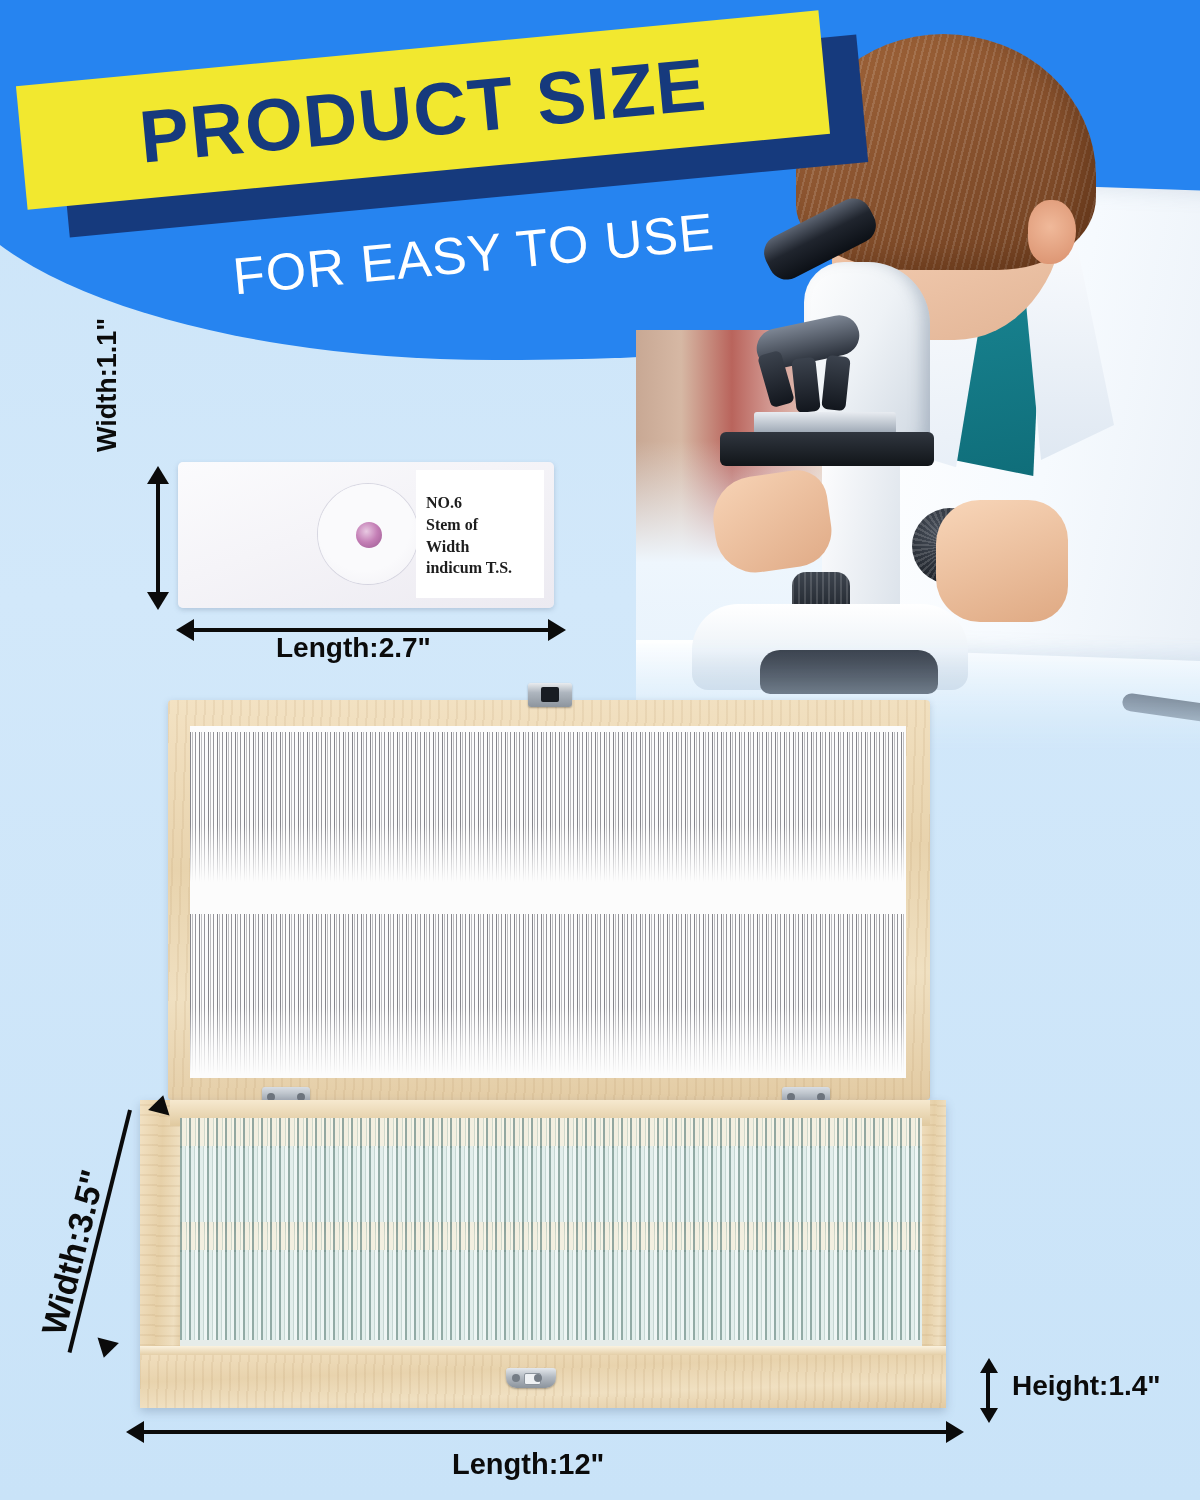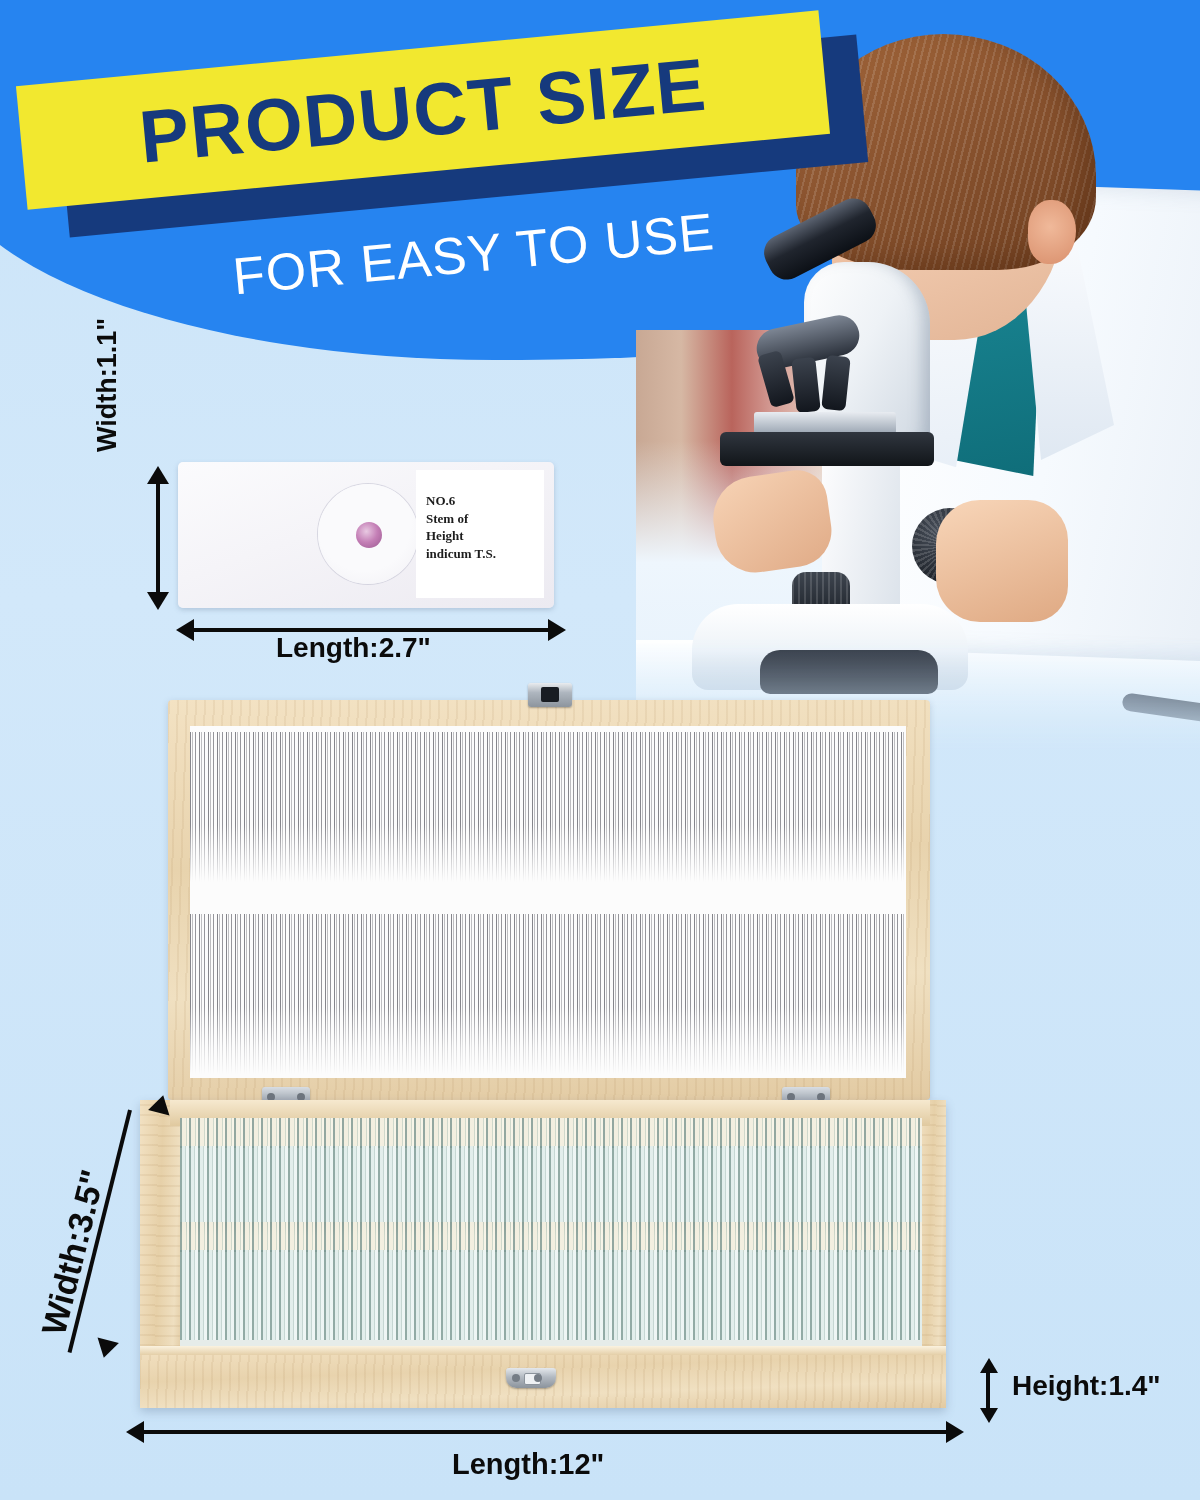--- a/index.html
+++ b/index.html
@@ -170,21 +170,21 @@
     position:absolute;left:178px;top:60px;width:26px;height:26px;border-radius:50%;
     background:radial-gradient(circle at 40% 36%,#e8c9e2 0%,#c47fb6 48%,#9a5890 100%);
   }
   .slide-label{
     position:absolute;right:10px;top:8px;width:128px;height:128px;
     background:#ffffff;
     padding:22px 0 0 10px;box-sizing:border-box;
   }
   .slide-label span{
     display:block;font-family:"Liberation Serif", serif;
-    font-size:13px;font-weight:bold;color:#1d1d1d;line-height:1.36;
+    font-size:16px;font-weight:bold;color:#1d1d1d;line-height:1.36;
   }
 
   
   .dim-label{position:absolute;font-weight:bold;color:#0b0b0b;white-space:nowrap;}
 
   .lbl-slide-width{left:92px;top:452px;font-size:27px;
     transform:rotate(-90deg);transform-origin:left top;}
   .lbl-slide-length{left:276px;top:632px;font-size:28px;}
   .lbl-box-width{left:72px;top:1300px;font-size:34px;
     transform:rotate(-76deg);transform-origin:left bottom;}
@@ -349,21 +349,21 @@
   </div>
   <div class="subtitle">FOR EASY TO USE</div>
 
   <div class="slide-wrap">
     <div class="slide-glass"></div>
     <div class="slide-cover"></div>
     <div class="slide-spec"></div>
     <div class="slide-label">
       <span>NO.6</span>
       <span>Stem of</span>
-      <span>Height</span>
+      <span>Width</span>
       <span>indicum T.S.</span>
     </div>
   </div>
 
   <div class="ah ah-up" style="left:147px;top:466px;"></div>
   <div class="arrow arrow-v" style="left:156px;top:480px;height:112px;"></div>
   <div class="ah ah-down" style="left:147px;top:592px;"></div>
   <div class="dim-label lbl-slide-width">Width:1.1"</div>
 
   <div class="ah ah-left" style="left:176px;top:619px;"></div>

